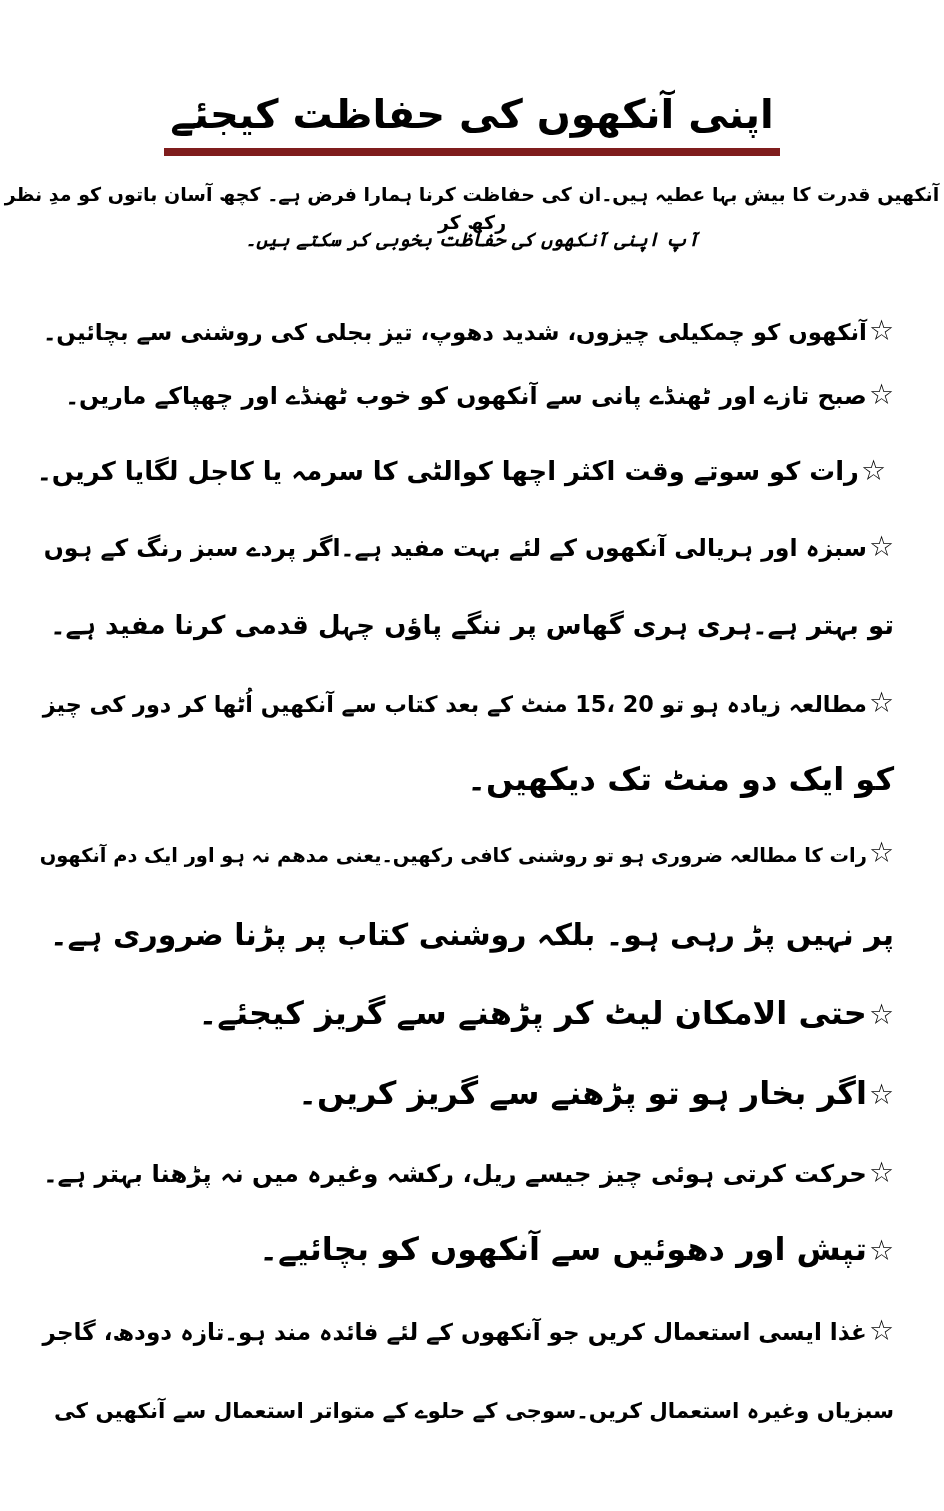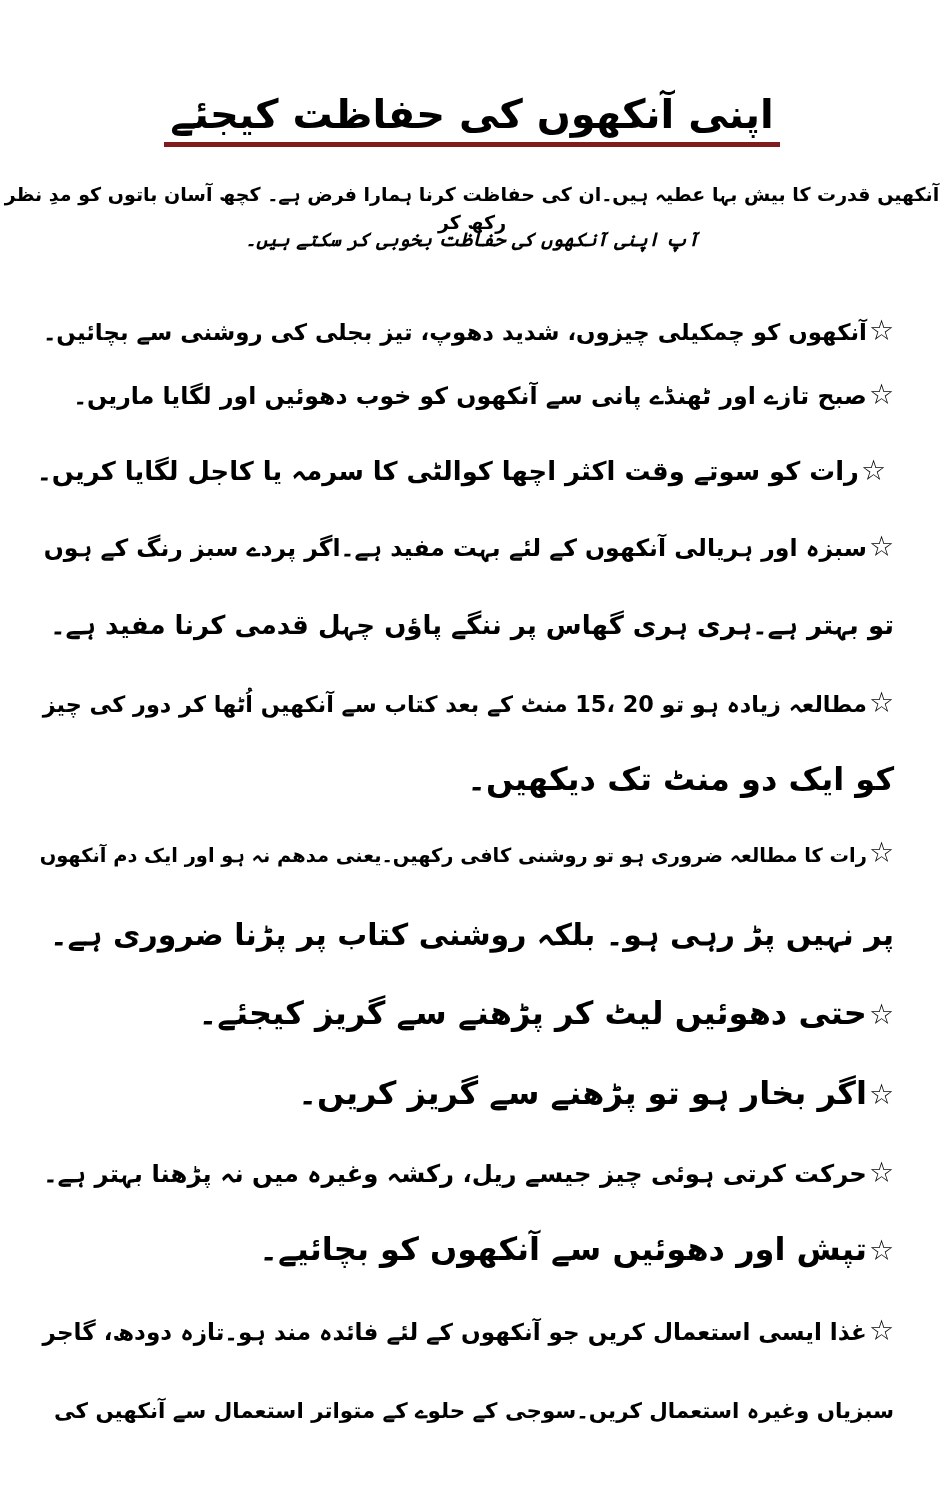--- a/index.html
+++ b/index.html
@@ -5,21 +5,21 @@
   html, body { margin: 0; padding: 0; }
   body {
     width: 944px; height: 1511px; background: #ffffff; position: relative; overflow: hidden;
     font-family: "DejaVu Sans", sans-serif; color: #000;
   }
   .page { position: absolute; inset: 0; }
   .title {
     position: absolute; left: 0; width: 944px; top: 88px; text-align: center;
     font-size: 40px; font-weight: bold; direction: rtl; line-height: 52px;
   }
-  .title span { display: inline-block; border-bottom: 5px solid #7f1d1d; padding: 0 6px 2px; }
+  .title span { display: inline-block; border-bottom: 8px solid #7f1d1d; padding: 0 6px 8px; }
   .intro {
     position: absolute; left: 0; width: 944px; text-align: center; direction: rtl;
     font-size: 19px; font-weight: bold; line-height: 28px;
   }
   .line {
     position: absolute; direction: rtl; white-space: nowrap; font-weight: bold;
     font-size: 32px; line-height: 46px;
   }
   .star { font-weight: normal; font-size: 28px; margin-left: 2px; }
 </style>
@@ -33,21 +33,21 @@
   </div>
 
   <div class="intro" style="top:180px;">آنکھیں قدرت کا بیش بہا عطیہ ہیں۔ان کی حفاظت کرنا ہمارا فرض ہے۔ کچھ آسان باتوں کو مدِ نظر رکھ کر</div>
   <div class="intro" style="top:225px;font-style:italic;">آپ اپنی آنکھوں کی حفاظت بخوبی کر سکتے ہیں۔</div>
 
   <div class="line" style="right: 50px; top: 292px; font-size: 22.8688px; margin-top: 16px;">
     <span class="star">☆</span><span>آنکھوں کو چمکیلی چیزوں، شدید دھوپ، تیز بجلی کی روشنی سے بچائیں۔</span>
   </div>
 
   <div class="line" style="right: 50px; top: 372px; font-size: 23.629px;">
-    <span class="star">☆</span><span>صبح تازے اور ٹھنڈے پانی سے آنکھوں کو خوب دھوئیں اور لگایا ماریں۔</span>
+    <span class="star">☆</span><span>صبح تازے اور ٹھنڈے پانی سے آنکھوں کو خوب ٹھنڈے اور چھپاکے ماریں۔</span>
   </div>
 
   <div class="line" style="right: 58px; top: 448px; font-size: 25.8203px;">
     <span class="star">☆</span><span>رات کو سوتے وقت اکثر اچھا کوالٹی کا سرمہ یا کاجل لگایا کریں۔</span>
   </div>
 
   <div class="line" style="right: 50px; top: 524px; font-size: 23.5672px;">
     <span class="star">☆</span><span>سبزہ اور ہریالی آنکھوں کے لئے بہت مفید ہے۔اگر پردے سبز رنگ کے ہوں</span>
   </div>
   <div class="line" style="right: 50px; top: 602px; font-size: 26px;">تو بہتر ہے۔ہری ہری گھاس پر ننگے پاؤں چہل قدمی کرنا مفید ہے۔</div>
@@ -56,21 +56,21 @@
     <span class="star">☆</span><span>مطالعہ زیادہ ہو تو 20 ،15 منٹ کے بعد کتاب سے آنکھیں اُٹھا کر دور کی چیز</span>
   </div>
   <div class="line" style="right:50px; top:756px;">کو ایک دو منٹ تک دیکھیں۔</div>
 
   <div class="line" style="right: 50px; top: 830px; font-size: 19.4162px;">
     <span class="star">☆</span><span>رات کا مطالعہ ضروری ہو تو روشنی کافی رکھیں۔یعنی مدھم نہ ہو اور ایک دم آنکھوں</span>
   </div>
   <div class="line" style="right: 50px; top: 912px; font-size: 29.9424px;">پر نہیں پڑ رہی ہو۔ بلکہ روشنی کتاب پر پڑنا ضروری ہے۔</div>
 
   <div class="line" style="right:50px; top:990px;">
-    <span class="star">☆</span><span>حتی دھوئیں لیٹ کر پڑھنے سے گریز کیجئے۔</span>
+    <span class="star">☆</span><span>حتی الامکان لیٹ کر پڑھنے سے گریز کیجئے۔</span>
   </div>
 
   <div class="line" style="right:50px; top:1070px;">
     <span class="star">☆</span><span>اگر بخار ہو تو پڑھنے سے گریز کریں۔</span>
   </div>
 
   <div class="line" style="right: 50px; top: 1150px; font-size: 24.3315px;">
     <span class="star">☆</span><span>حرکت کرتی ہوئی چیز جیسے ریل، رکشہ وغیرہ میں نہ پڑھنا بہتر ہے۔</span>
   </div>
 

